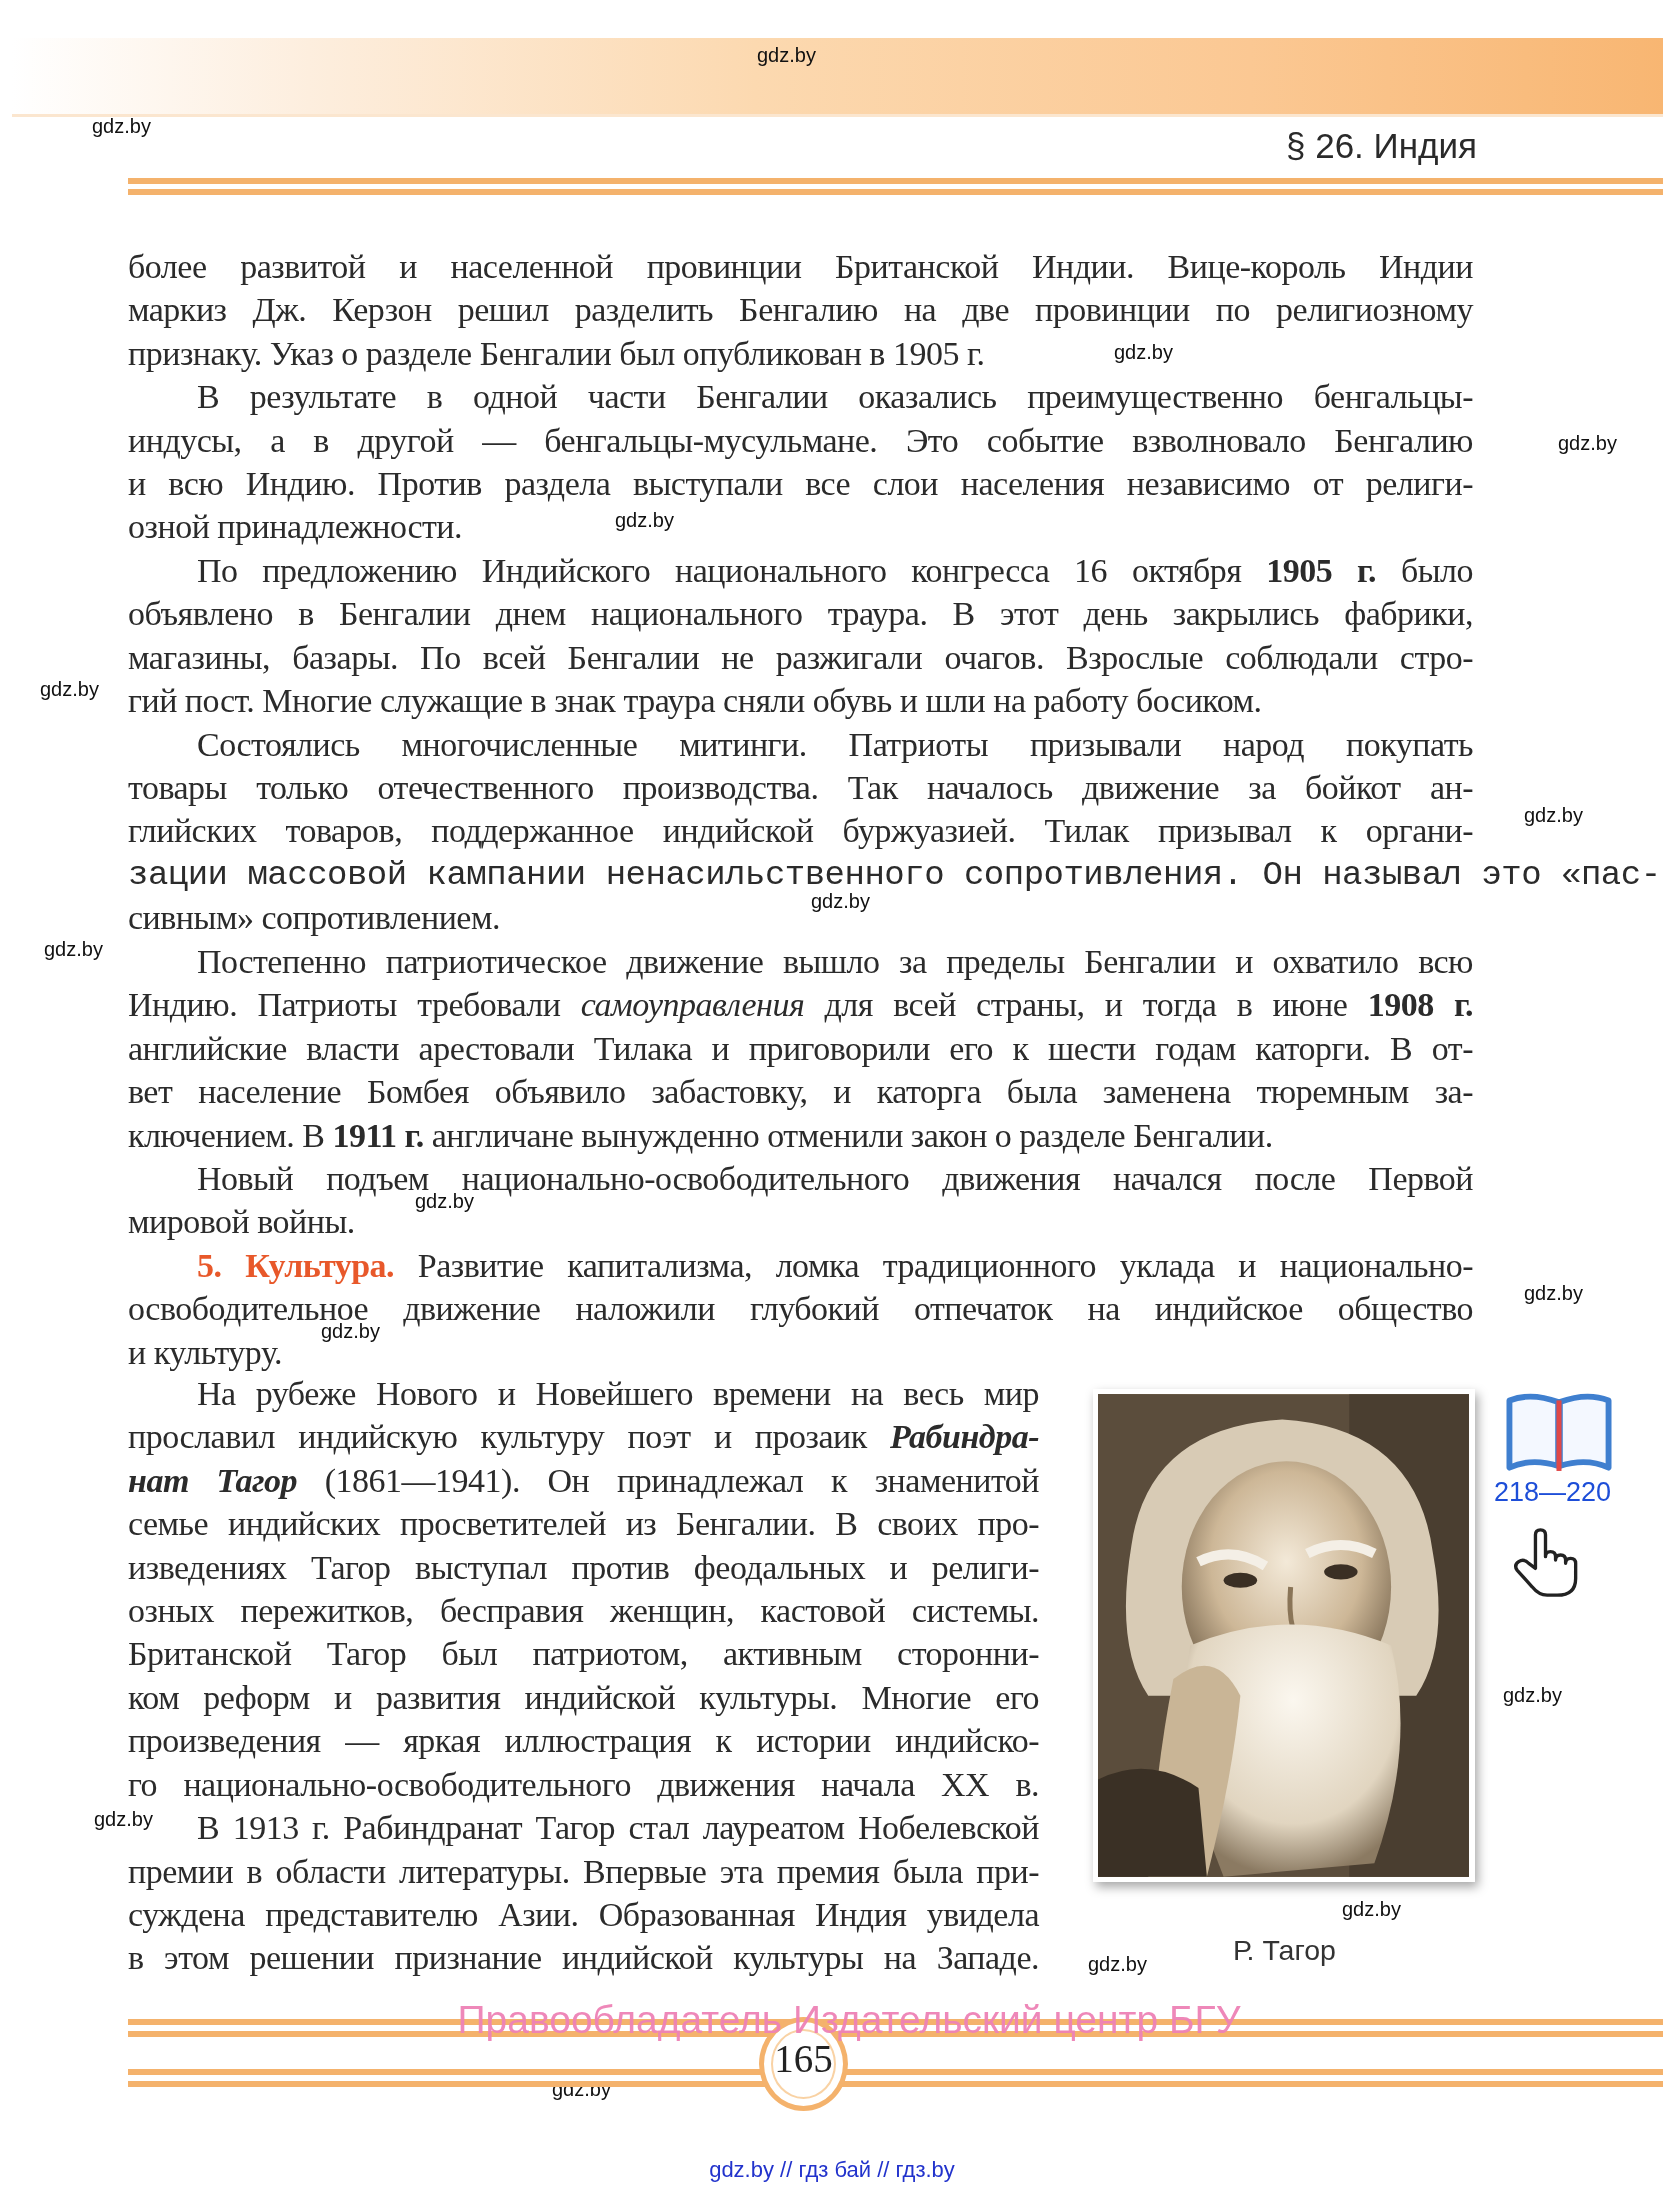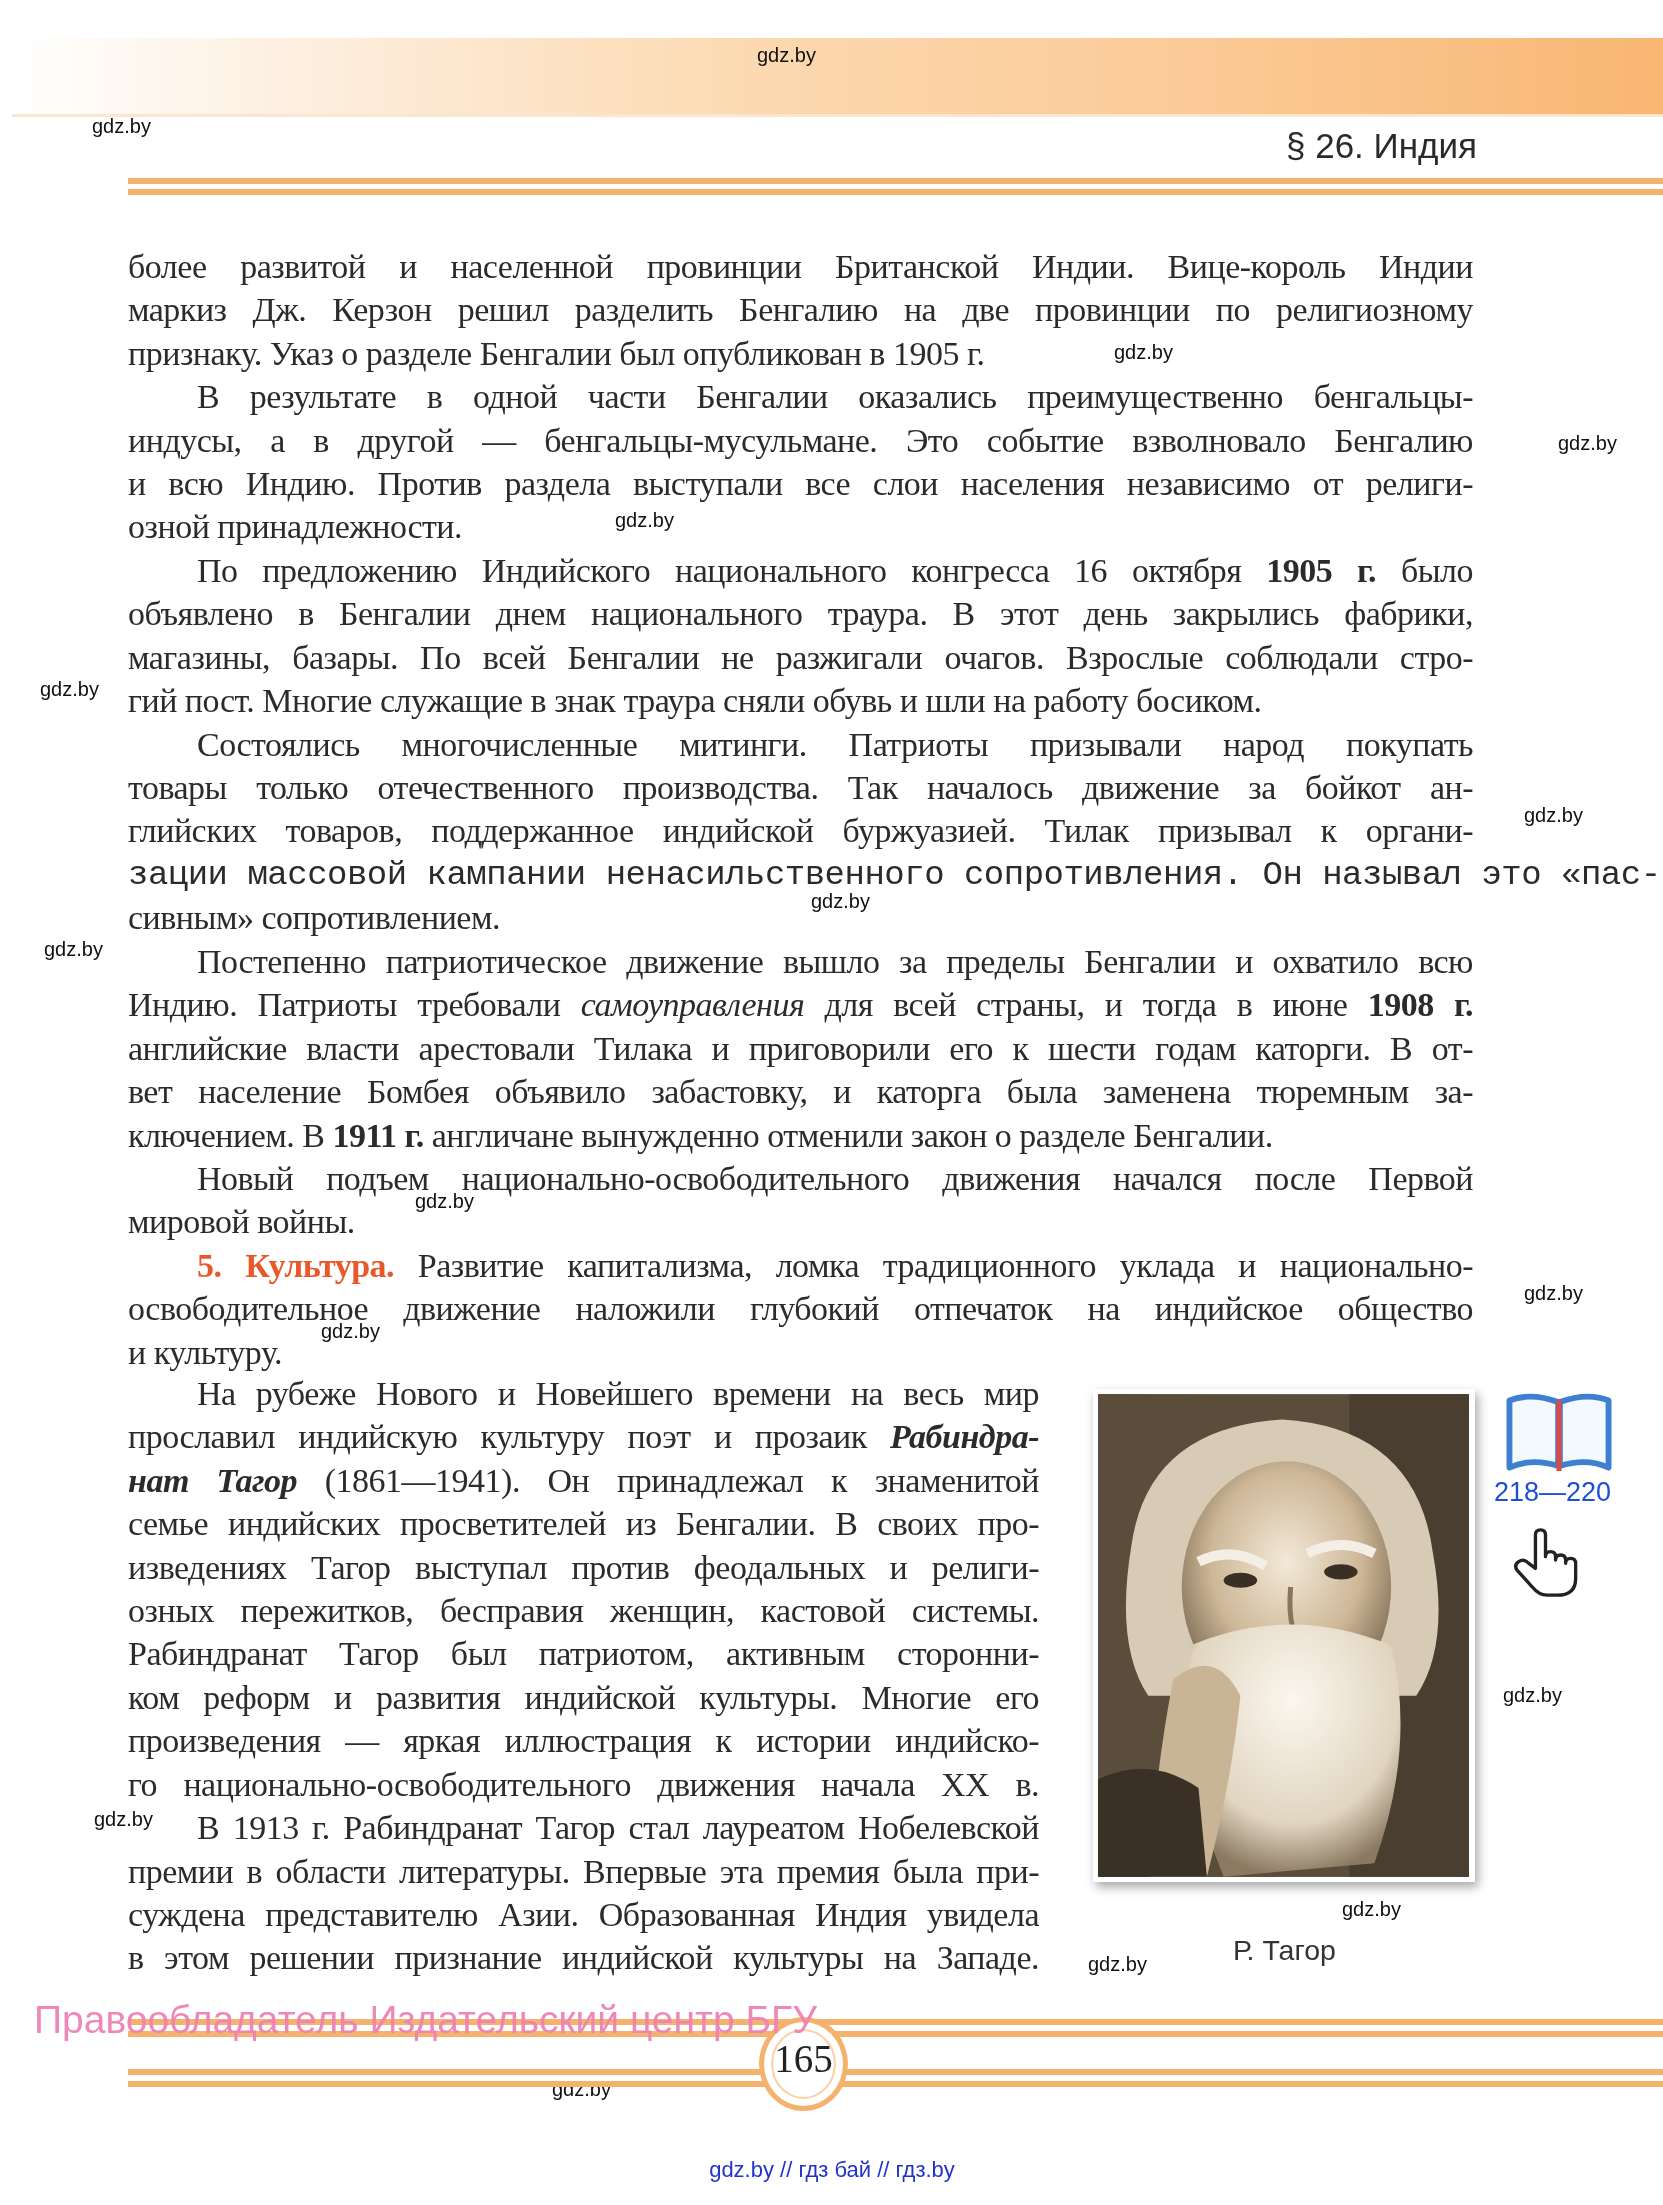--- a/index.html
+++ b/index.html
@@ -34,21 +34,21 @@
 
   .book-icon { position: absolute; left: 1506px; top: 1392px; width: 106px; height: 84px; }
   .ref-range { position: absolute; left: 1494px; top: 1477px; font-size: 27px; color: #1d4ed8; letter-spacing: 0px; }
   .hand-icon { position: absolute; left: 1512px; top: 1528px; width: 67px; height: 69px; }
 
   .footer-rule { position: absolute; left: 128px; width: 1535px; height: 5.9px; background: #f4b26c; }
   .page-circle { position: absolute; left: 759px; top: 2017px; width: 89px; height: 94px; border-radius: 50%;
     border: 5px solid #f4b26c; background: #ffffff; box-sizing: border-box; }
   .page-circle-inner { position: absolute; left: 6.7px; top: 6.7px; right: 6.7px; bottom: 6.7px; border-radius: 50%; border: 2.5px solid #f9d2a4; }
   .page-number { position: absolute; left: 759px; top: 2036px; width: 89px; text-align: center; font-size: 39px; color: #222222; }
-  .copyright { position: absolute; left: 0; top: 1998px; width: 1664px; padding-left: 34px; box-sizing: border-box;
+  .copyright { position: absolute; left: 0; top: 1998px; width: 1664px; text-align: center; padding-left: 34px; box-sizing: border-box;
     font-size: 39px; color: #ee82b6; opacity: 0.95; white-space: nowrap; }
   .bottom-links { position: absolute; left: 0; top: 2157px; width: 1664px; text-align: center; font-size: 22px; color: #2233cc; }
 </style>
 </head>
 <body>
 
 <div id="page">
 
 
   <div class="header-band"></div>
@@ -88,21 +88,21 @@
       <div class="textline serif" style="top: 1287px;"><span>освободительное движение наложили глубокий отпечаток на индийское общество</span></div>
       <div class="textline serif last" style="top: 1331px;"><span>и культуру.</span></div>
     </div>
   <div id="narrow-lines">
       <div class="textline serif narrow" style="top: 1372px;"><span class="ind"></span><span>На рубеже Нового и Новейшего времени на весь мир</span></div>
       <div class="textline serif narrow" style="top: 1415px;"><span>прославил индийскую культуру поэт и прозаик </span><span class="bi">Рабиндра-</span></div>
       <div class="textline serif narrow" style="top: 1459px;"><span class="bi">нат Тагор</span><span> (1861—1941). Он принадлежал к знаменитой</span></div>
       <div class="textline serif narrow" style="top: 1502px;"><span>семье индийских просветителей из Бенгалии. В своих про-</span></div>
       <div class="textline serif narrow" style="top: 1546px;"><span>изведениях Тагор выступал против феодальных и религи-</span></div>
       <div class="textline serif narrow" style="top: 1589px;"><span>озных пережитков, бесправия женщин, кастовой системы.</span></div>
-      <div class="textline serif narrow" style="top: 1632px;"><span>Рабиндранат Тагор был патриотом, активным сторонни-</span></div>
+      <div class="textline serif narrow" style="top: 1632px;"><span>Британской Тагор был патриотом, активным сторонни-</span></div>
       <div class="textline serif narrow" style="top: 1676px;"><span>ком реформ и развития индийской культуры. Многие его</span></div>
       <div class="textline serif narrow" style="top: 1719px;"><span>произведения — яркая иллюстрация к истории индийско-</span></div>
       <div class="textline serif narrow" style="top: 1763px;"><span>го национально-освободительного движения начала XX в.</span></div>
       <div class="textline serif narrow" style="top: 1806px;"><span class="ind"></span><span>В 1913 г. Рабиндранат Тагор стал лауреатом Нобелевской</span></div>
       <div class="textline serif narrow" style="top: 1850px;"><span>премии в области литературы. Впервые эта премия была при-</span></div>
       <div class="textline serif narrow" style="top: 1893px;"><span>суждена представителю Азии. Образованная Индия увидела</span></div>
       <div class="textline serif narrow" style="top: 1936px;"><span>в этом решении признание индийской культуры на Западе.</span></div>
     </div>
 
   <div class="wm sans" style="left:1114px; top:342px;">gdz.by</div>

